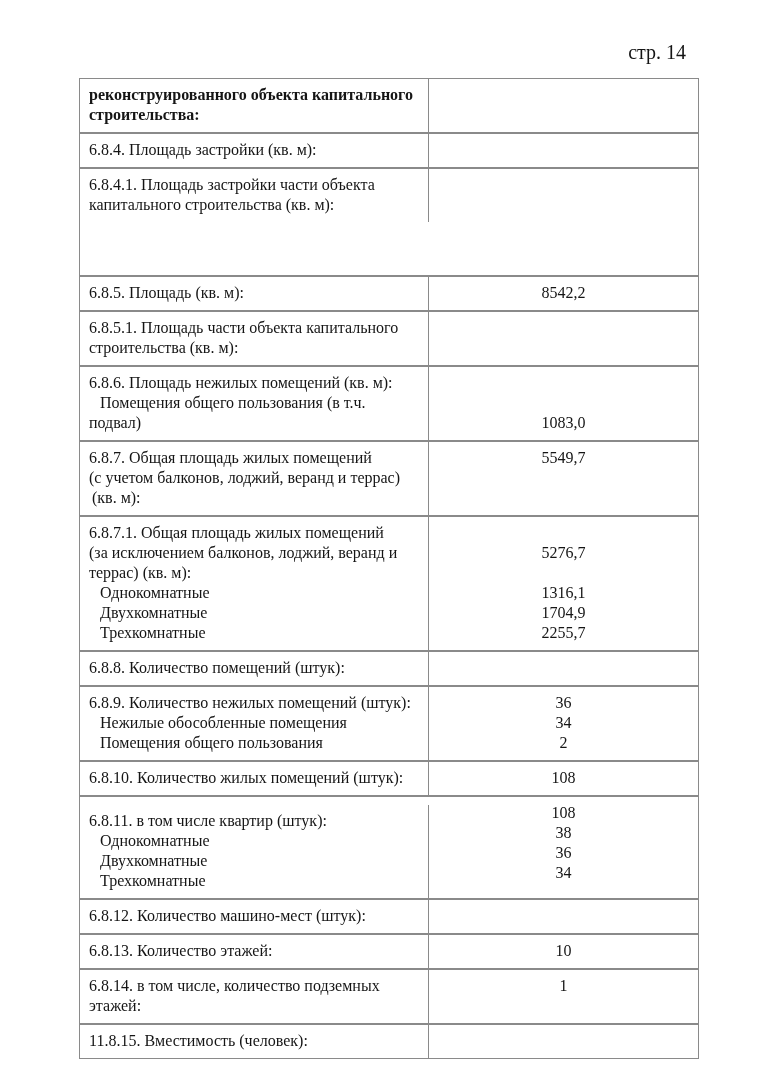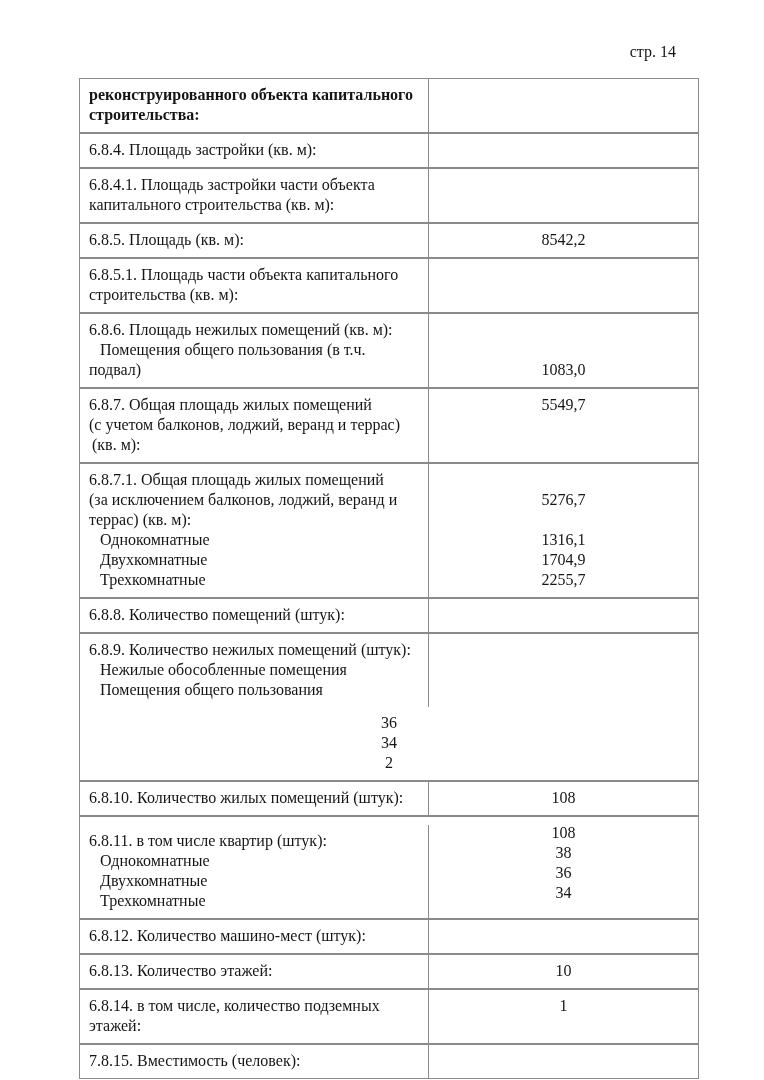--- a/index.html
+++ b/index.html
@@ -11,22 +11,22 @@
     width: 764px;
     height: 1080px;
     position: relative;
     font-family: "Liberation Serif", "DejaVu Serif", serif;
     color: #151515;
     overflow: hidden;
   }
   .page-label {
     position: absolute;
     top: 42px;
-    right: 88px;
-    font-size: 16px;
+    right: 78px;
+    font-size: 20px;
     line-height: 20px;
   }
   .doc-table {
     position: absolute;
     left: 79px;
     top: 78px;
     width: 620px;
     border: 1px solid #8a8a8a;
     box-sizing: border-box;
     background: #ffffff;
@@ -77,21 +77,21 @@
       </div>
     </div>
     <div class="t-row" style="border-top-color: rgb(138, 138, 138);">
       <div class="cell cell-left" style="border-right-color: rgb(138, 138, 138);">
         <div class="line ind0">6.8.4. Площадь застройки (кв. м):</div>
       </div>
       <div class="cell cell-right">
         <div class="line value">&nbsp;</div>
       </div>
     </div>
-    <div class="t-row" style="border-top-color: rgb(138, 138, 138);">
+    <div class="t-row" style="border-top-color: rgb(138, 138, 138); flex-direction: column;">
       <div class="cell cell-left" style="border-right-color: rgb(138, 138, 138);">
         <div class="line ind0">6.8.4.1. Площадь застройки части объекта</div>
         <div class="line ind0">капитального строительства (кв. м):</div>
       </div>
       <div class="cell cell-right">
         <div class="line value">&nbsp;</div>
         <div class="line value">&nbsp;</div>
       </div>
     </div>
     <div class="t-row" style="border-top-color: rgb(138, 138, 138);">
@@ -155,21 +155,21 @@
       </div>
     </div>
     <div class="t-row" style="border-top-color: rgb(138, 138, 138);">
       <div class="cell cell-left" style="border-right-color: rgb(138, 138, 138);">
         <div class="line ind0">6.8.8. Количество помещений (штук):</div>
       </div>
       <div class="cell cell-right">
         <div class="line value">&nbsp;</div>
       </div>
     </div>
-    <div class="t-row" style="border-top-color: rgb(138, 138, 138); flex-direction: column;">
+    <div class="t-row" style="border-top-color: rgb(138, 138, 138);">
       <div class="cell cell-left" style="border-right-color: rgb(138, 138, 138);">
         <div class="line ind0">6.8.9. Количество нежилых помещений (штук):</div>
         <div class="line ind1">Нежилые обособленные помещения</div>
         <div class="line ind1">Помещения общего пользования</div>
       </div>
       <div class="cell cell-right">
         <div class="line value">36</div>
         <div class="line value">34</div>
         <div class="line value">2</div>
       </div>
@@ -217,19 +217,19 @@
         <div class="line ind0">6.8.14. в том числе, количество подземных</div>
         <div class="line ind0">этажей:</div>
       </div>
       <div class="cell cell-right">
         <div class="line value">1</div>
         <div class="line value">&nbsp;</div>
       </div>
     </div>
     <div class="t-row" style="border-top-color: rgb(138, 138, 138);">
       <div class="cell cell-left" style="border-right-color: rgb(138, 138, 138);">
-        <div class="line ind0">7.8.15. Вместимость (человек):</div>
+        <div class="line ind0">11.8.15. Вместимость (человек):</div>
       </div>
       <div class="cell cell-right">
         <div class="line value">&nbsp;</div>
       </div>
     </div>
   </div>
 
 </body></html>

